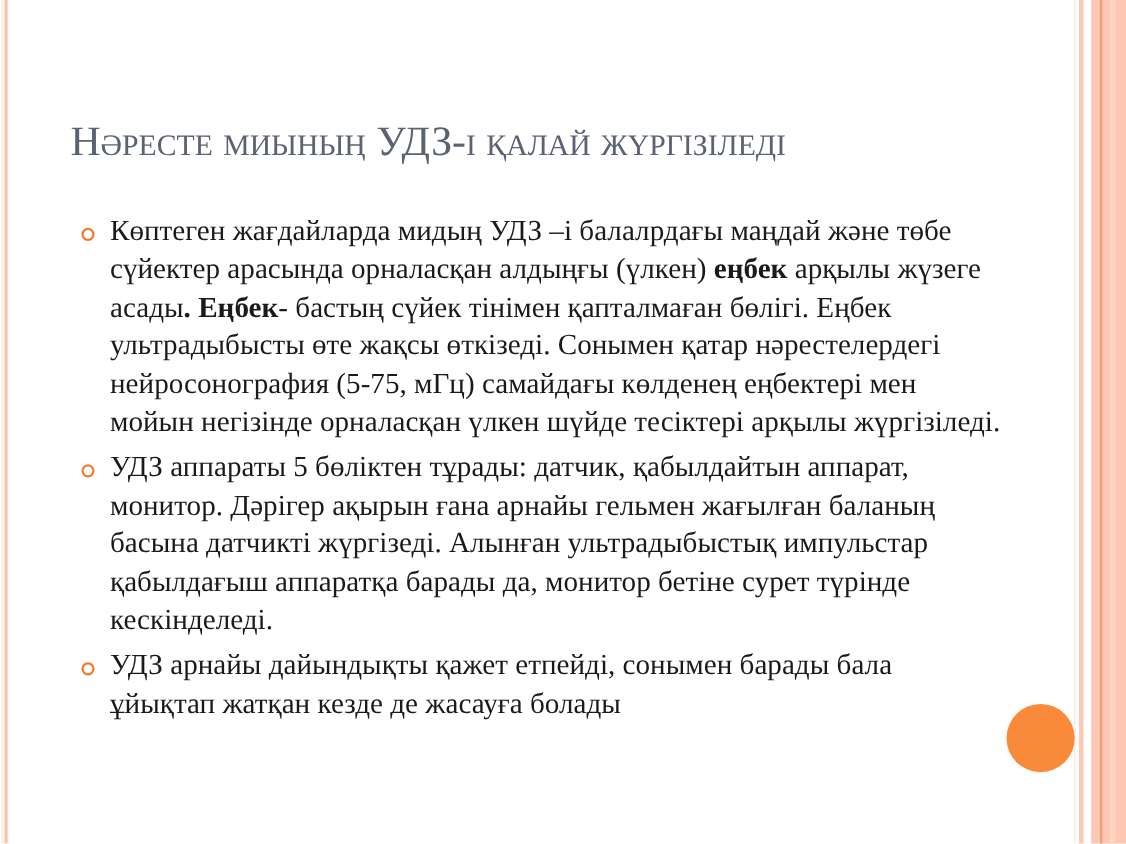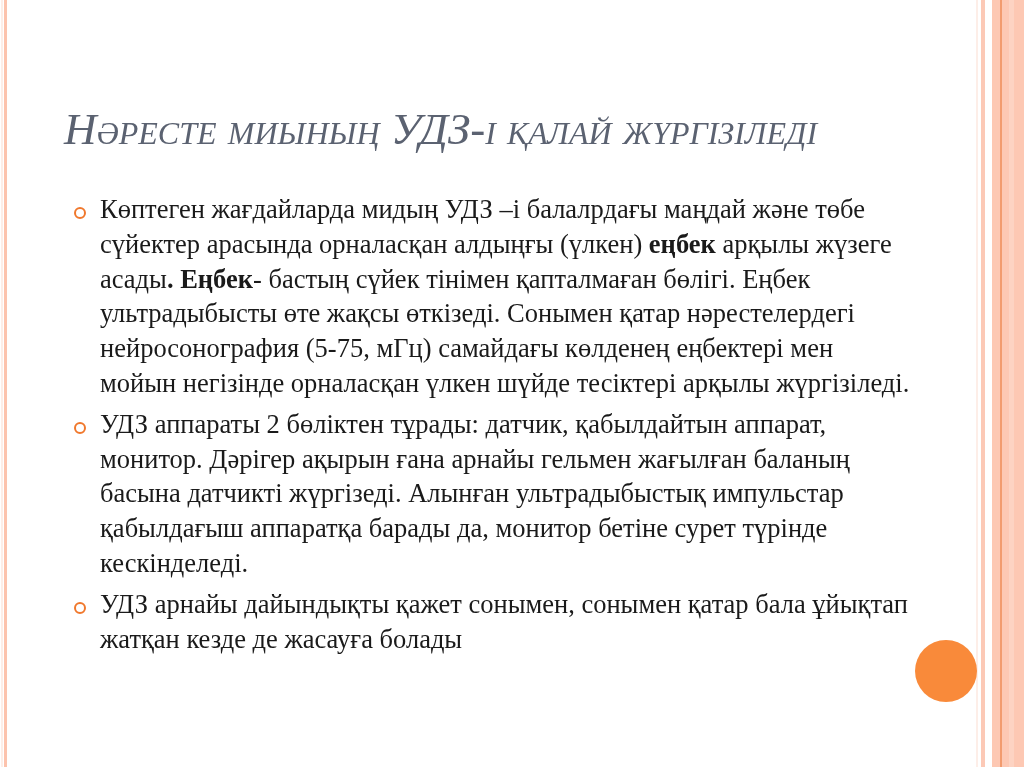--- a/index.html
+++ b/index.html
@@ -5,22 +5,22 @@
     html, body { margin: 0; padding: 0; }
     body {
       width: 1024px; height: 767px; position: relative; overflow: hidden;
       background: #ffffff;
       font-family: "Liberation Serif", serif;
     }
     .stripe { position: absolute; top: 0; height: 767px; }
     .slide-title {
       position: absolute; left: 64px; top: 103px; width: 860px;
       font-family: "Liberation Serif", serif;
-      font-style: italic; font-variant: small-caps;
-      font-size: 45px; line-height: 52px;
+      font-variant: small-caps;
+      font-size: 38px; line-height: 52px;
       color: #5b6271; letter-spacing: 0px;
       white-space: nowrap;
     }
     .body-list {
       position: absolute; left: 60px; top: 180px; width: 840px;
       margin: 12px; padding: 0; list-style: none;
     }
     .body-item {
       position: relative; padding-left: 28px;
       font-size: 26.5px; line-height: 34.8px; color: #1a1a1a;
@@ -52,21 +52,21 @@
 
 <div class="slide-title">Нәресте миының УДЗ-і қалай жүргізіледі</div>
 
 <ul class="body-list">
   <li class="body-item">
     <span class="bullet-ring"></span>
     <span>Көптеген жағдайларда мидың УДЗ –і  балалрдағы маңдай және төбе сүйектер арасында орналасқан алдыңғы (үлкен) </span><b>еңбек</b><span> арқылы жүзеге асады</span><b>. Еңбек</b><span>- бастың сүйек тінімен қапталмаған бөлігі. Еңбек ультрадыбысты өте жақсы өткізеді. Сонымен қатар нәрестелердегі нейросонография (5-75, мГц)  самайдағы көлденең еңбектері  мен мойын негізінде орналасқан үлкен шүйде тесіктері арқылы жүргізіледі.</span>
   </li>
   <li class="body-item">
     <span class="bullet-ring"></span>
-    <span>УДЗ аппараты 2 бөліктен тұрады:  датчик,  қабылдайтын аппарат, монитор. Дәрігер ақырын ғана арнайы гельмен жағылған баланың басына датчикті жүргізеді. Алынған ультрадыбыстық импульстар қабылдағыш аппаратқа барады да, монитор бетіне сурет түрінде кескінделеді.</span>
+    <span>УДЗ аппараты 5 бөліктен тұрады:  датчик,  қабылдайтын аппарат, монитор. Дәрігер ақырын ғана арнайы гельмен жағылған баланың басына датчикті жүргізеді. Алынған ультрадыбыстық импульстар қабылдағыш аппаратқа барады да, монитор бетіне сурет түрінде кескінделеді.</span>
   </li>
   <li class="body-item">
     <span class="bullet-ring"></span>
-    <span>УДЗ арнайы дайындықты қажет сонымен, сонымен қатар бала ұйықтап жатқан кезде де жасауға болады</span>
+    <span>УДЗ арнайы дайындықты қажет етпейді, сонымен барады бала ұйықтап жатқан кезде де жасауға болады</span>
   </li>
 </ul>
 
 <div class="deco-circle"></div>
 
 </body></html>

